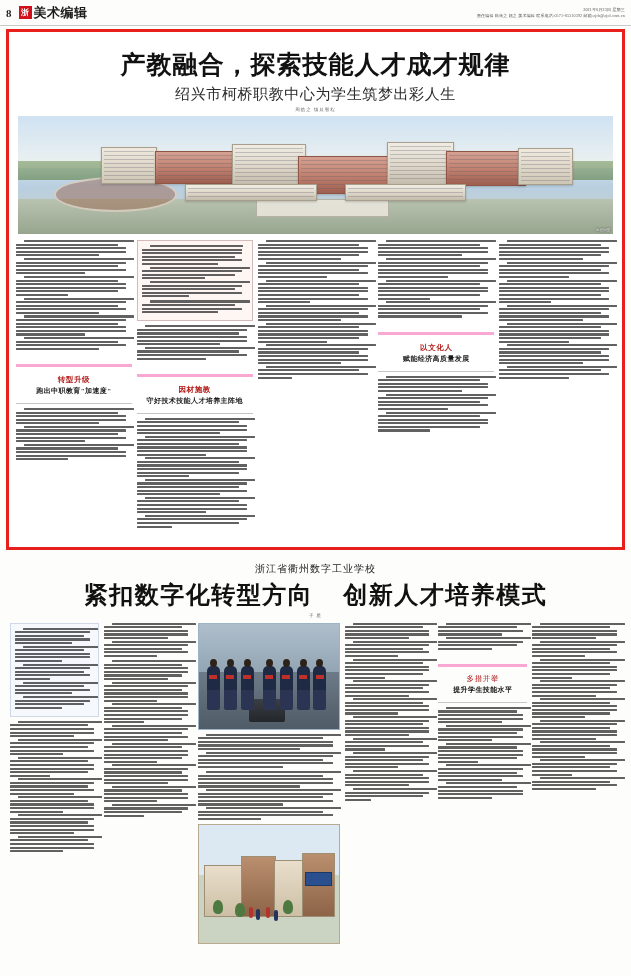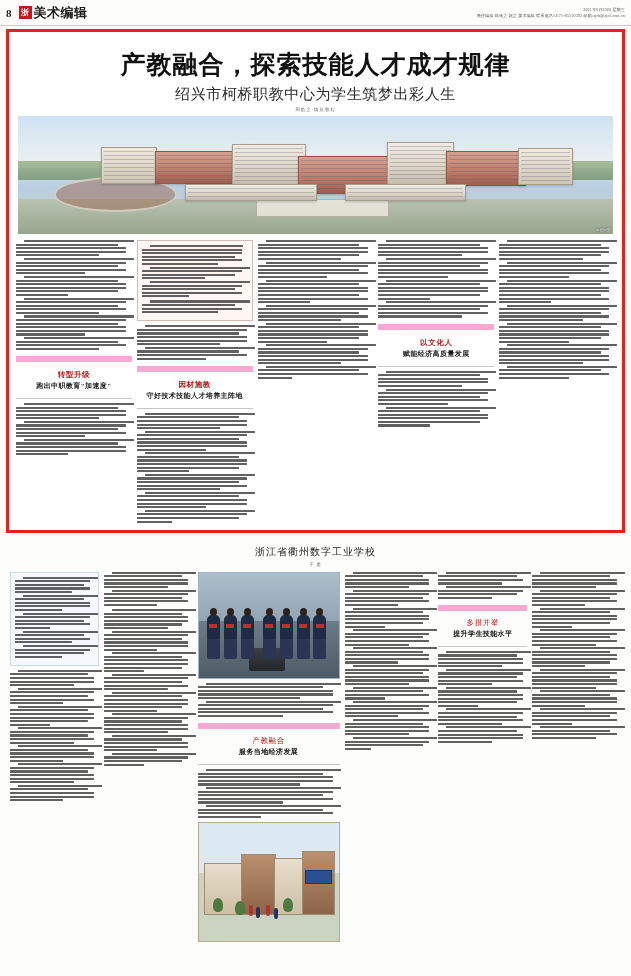--- a/index.html
+++ b/index.html
@@ -77,21 +77,21 @@
     font-size: 4px;
     color: #555;
     letter-spacing: 0.2px;
   }
 
   
   .highlight-box {
     position: relative;
     margin: 3px 6px 0 6px;
     border: 3px solid #e8201c;
-    padding: 6px 7px 4px 7px;
+    padding: 6px 7px 16px 7px;
     box-sizing: border-box;
     background: #fff;
   }
   .art1-title {
     text-align: center;
     font-size: 25px;
     font-weight: bold;
     letter-spacing: 1px;
     color: #111;
     margin: 10px 0 4px 0;
@@ -192,24 +192,24 @@
   }
   .subhead2 {
     text-align: center;
     font-size: 7px;
     font-weight: bold;
     color: #1a1a1a;
     letter-spacing: .4px;
     margin: 0 0 4px 0;
   }
   .boxed-head {
-    border-top: 6px solid #f9a8d4;
+    border-top: 3px solid #f9a8d4;
     border-bottom: 1px solid #c6c6c6;
     padding: 3px 0;
-    margin: 6px 0 4px 0;
+    margin: 14px 0 4px 0;
   }
   
   .tx {
     --lh: 3.6px;
     margin: 0 0 3px 0;
   }
   .tx i {
     display: block;
     height: 2.1px;
     background: #3a3a3a;
@@ -674,20 +674,25 @@
             <i class="w95"></i>
             <i class="w60"></i>
         </div>
       </div>
 
     </div>
   </div>
 
   <div class="art2">
     <div class="art2-kicker">浙江省衢州数字工业学校</div>
+    <div class="art2-title">
+      <span>紧扣数字化转型方向</span>
+      &nbsp;&nbsp;
+      <span>创新人才培养模式</span>
+    </div>
     <div class="art2-byline">子 星</div>
 
     <div class="art2-body">
 
       <div class="col">
         <div class="intro-box">
           <div class="tx">
             <i class="ind w95"></i>
               <i class="w95"></i>
               <i class="w88"></i>
@@ -837,24 +842,20 @@
             <i class="w95"></i>
             <i class="w95"></i>
             <i class="w72"></i>
           <i class="ind w95"></i>
             <i class="w95"></i>
             <i class="w88"></i>
             <i class="w95"></i>
             <i class="w60"></i>
         </div>
 
-        <div class="boxed-head">
-          <div class="art2-subhead">产教融合</div>
-          <div class="art2-subhead2">服务当地经济发展</div>
-        </div>
 
         <div class="tx">
           <i class="ind w95"></i>
             <i class="w88"></i>
             <i class="w95"></i>
             <i class="w95"></i>
             <i class="w72"></i>
           <i class="ind w95"></i>
             <i class="w95"></i>
             <i class="w88"></i>

